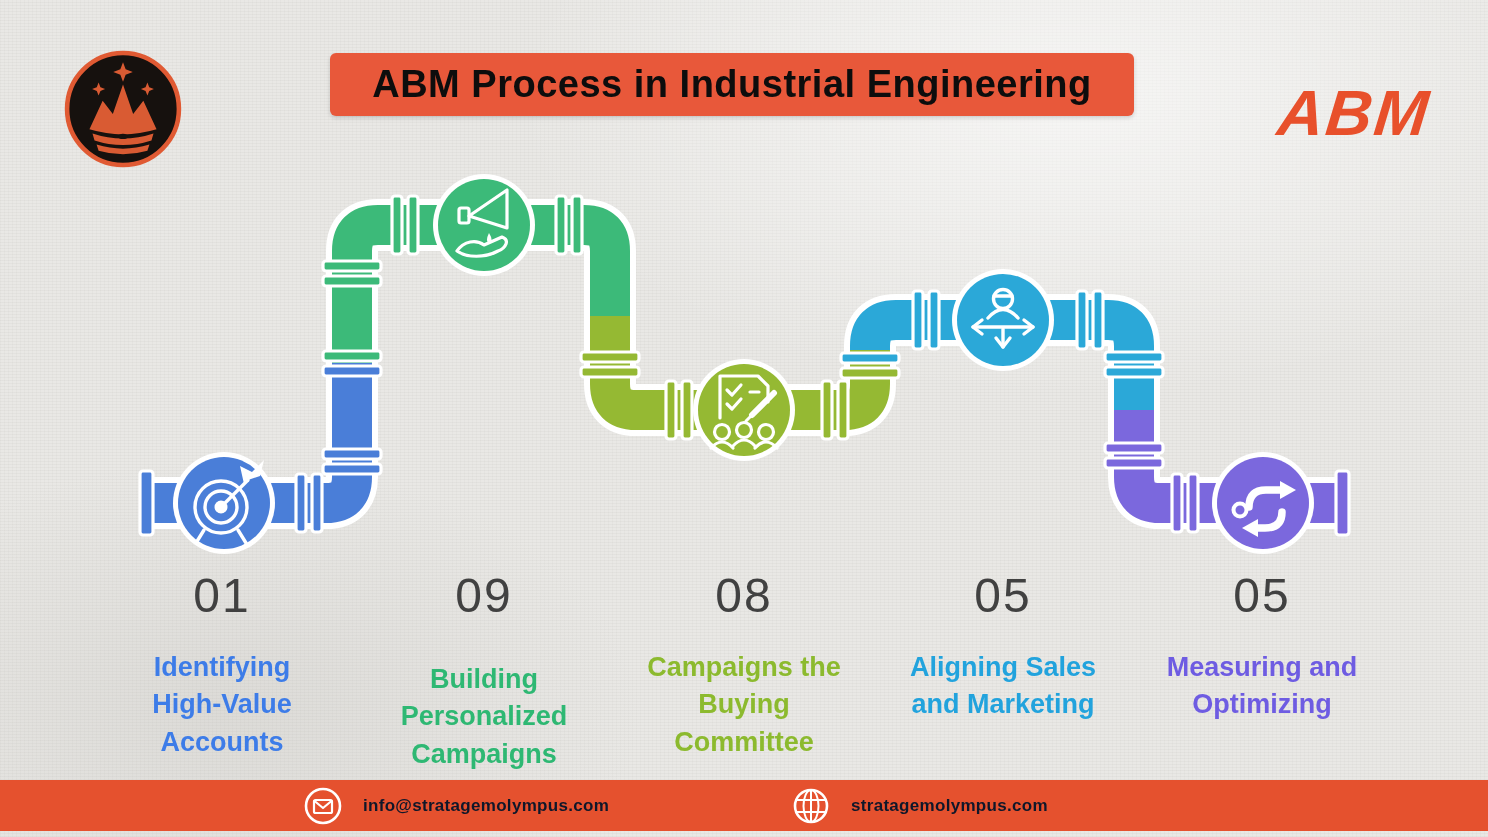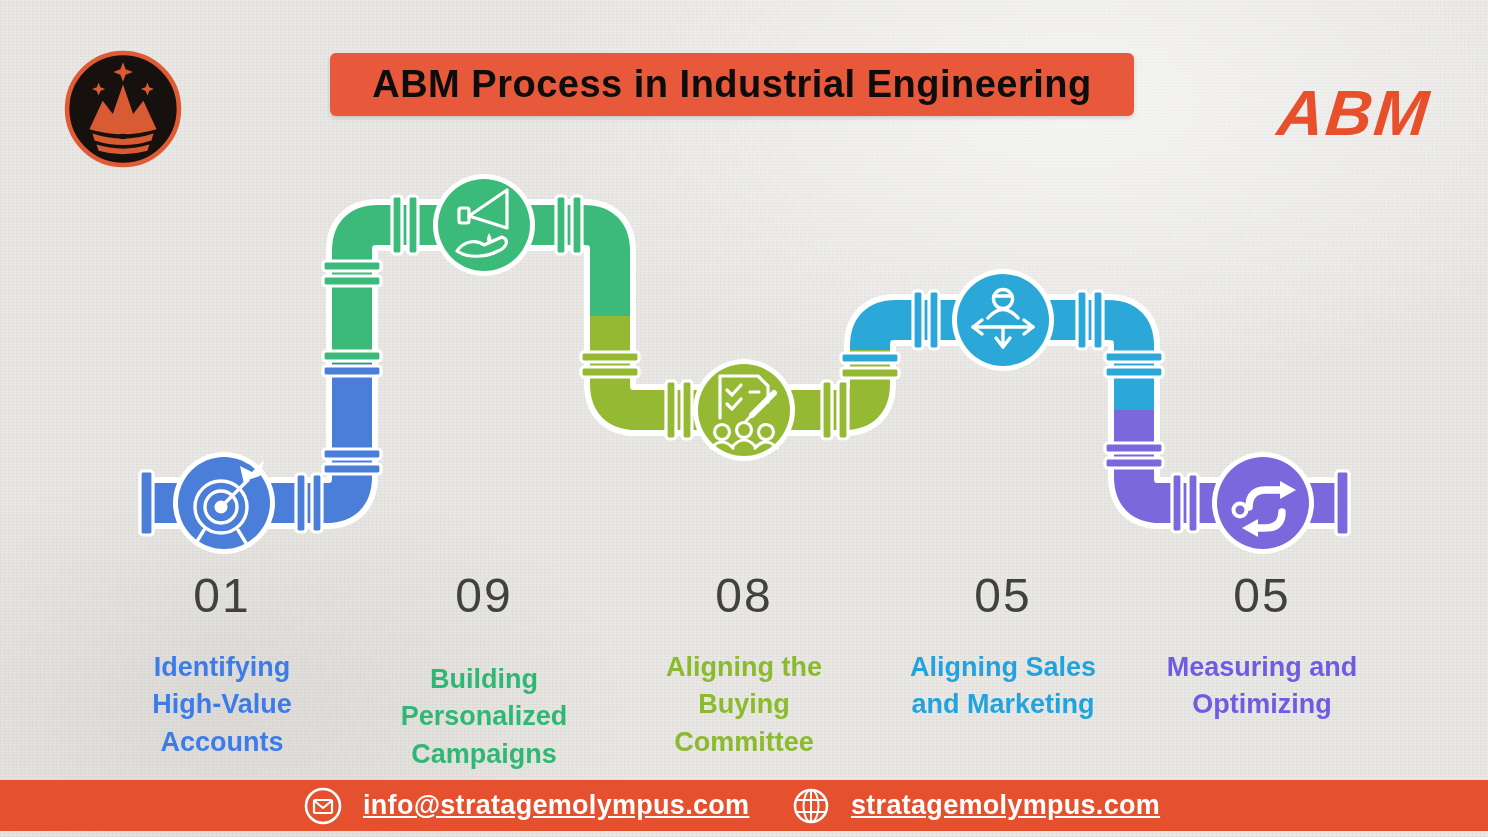--- a/index.html
+++ b/index.html
@@ -51,21 +51,21 @@
   .step5 .step-label{ color:#6e5ce2; }
 
   
   .footer{
     position:absolute; left:0; top:780px; width:1488px; height:51px;
     background:#e5512e;
   }
   .contact{
     position:absolute; top:0; height:51px; display:flex; align-items:center; gap:20px;
   }
-  .contact .ctext{ font-size:27px; font-weight:bold; color:#ffffff; letter-spacing:0.3px;text-decoration:underline; }
+  .contact .ctext{ font-size:17px; font-weight:bold; color:#0f172a; letter-spacing:0.3px; }
   .contact svg{ display:block; }
 </style>
 </head>
 <body>
 
 <div class="canvas">
 
   <svg class="logo" viewBox="0 0 120 120">
     <circle cx="60" cy="60" r="55" fill="#16110e" stroke="#e05a33" stroke-width="4.5"></circle>
     <g fill="#d95b33">
@@ -217,21 +217,21 @@
   <div class="step step1" style="left:112px">
     <div class="step-number">01</div>
     <div class="step-label" style="color: rgb(61, 124, 232);">Identifying High-Value Accounts</div>
   </div>
   <div class="step step2" style="left:374px">
     <div class="step-number">09</div>
     <div class="step-label" style="color: rgb(46, 184, 115);">Building Personalized Campaigns</div>
   </div>
   <div class="step step3" style="left:634px">
     <div class="step-number">08</div>
-    <div class="step-label" style="color: rgb(140, 186, 46);">Aligning the Buying Committee</div>
+    <div class="step-label" style="color: rgb(140, 186, 46);">Campaigns the Buying Committee</div>
   </div>
   <div class="step step4" style="left:893px">
     <div class="step-number">05</div>
     <div class="step-label" style="color: rgb(34, 163, 221); margin-top: 8px;">Aligning Sales and Marketing</div>
   </div>
   <div class="step step5" style="left:1152px">
     <div class="step-number">05</div>
     <div class="step-label" style="color: rgb(110, 92, 226);">Measuring and Optimizing</div>
   </div>
 

